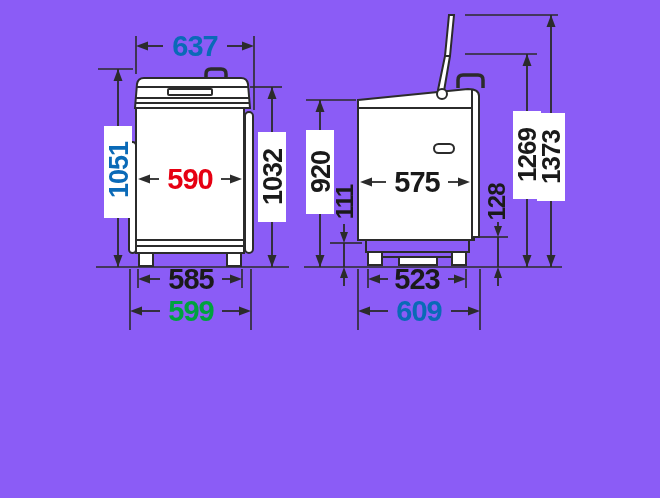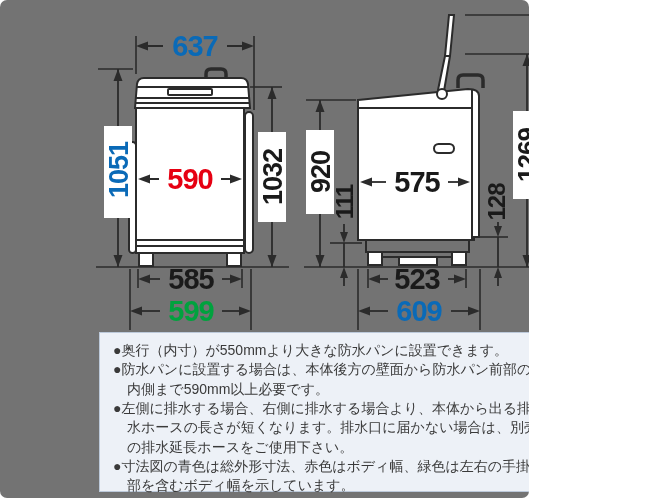--- a/index.html
+++ b/index.html
@@ -1,17 +1,17 @@
 <!DOCTYPE html>
 <html><head>
 <meta charset="utf-8">
 <style>
   html,body{margin:0;padding:0;background:#fff;}
   body{font-family:"Liberation Sans",sans-serif;}
-  .stage{position:relative;width:529px;height:498px;background:#737373;overflow:hidden;border-radius:7px;}
+  .stage{position:relative;width:660px;height:498px;background:#8b5cf6;overflow:hidden;}
   .diagram{position:absolute;left:0;top:0;}
   svg text{font-family:"Liberation Sans","DejaVu Sans",sans-serif;font-weight:bold;}
   .notes{position:absolute;left:99px;top:332px;width:457px;height:160px;box-sizing:border-box;
          background:#edf1f7;border:1px solid #bcc9da;padding:8px 10px 6px 13px;}
   .note{font-size:14px;line-height:1.38;color:#3a3a3a;
         padding-left:1em;text-indent:-1em;letter-spacing:0;}
   .note::before{content:"●";margin-right:0;}
 </style>
 </head>
 <body>
@@ -177,20 +177,14 @@
       <text x="344" y="202" dy=".36em" font-size="24" transform="rotate(-90 344 202)" fill="#1a1a1a">111</text>
       <text x="417" y="182" dy=".36em" fill="#1a1a1a">575</text>
       <text x="496" y="202" dy=".36em" font-size="24" transform="rotate(-90 496 202)" fill="#1a1a1a">128</text>
       <text x="527" y="155" dy=".36em" font-size="26" transform="rotate(-90 527 155)" fill="#1a1a1a">1269</text>
       <text x="551" y="157" dy=".36em" font-size="26" transform="rotate(-90 551 157)" fill="#1a1a1a">1373</text>
       <text x="417" y="279" dy=".36em" fill="#1a1a1a">523</text>
       <text x="419" y="311" dy=".36em" fill="#0a6ab7">609</text>
     </g>
   </svg>
 
-  <div class="notes">
-    <div class="note">奥行（内寸）が550mmより大きな防水パンに設置できます。</div>
-    <div class="note">防水パンに設置する場合は、本体後方の壁面から防水パン前部の内側まで590mm以上必要です。</div>
-    <div class="note">左側に排水する場合、右側に排水する場合より、本体から出る排水ホースの長さが短くなります。排水口に届かない場合は、別売の排水延長ホースをご使用下さい。</div>
-    <div class="note">寸法図の青色は総外形寸法、赤色はボディ幅、緑色は左右の手掛け部を含むボディ幅を示しています。</div>
-  </div>
 
 </div>
 
 </body></html>

